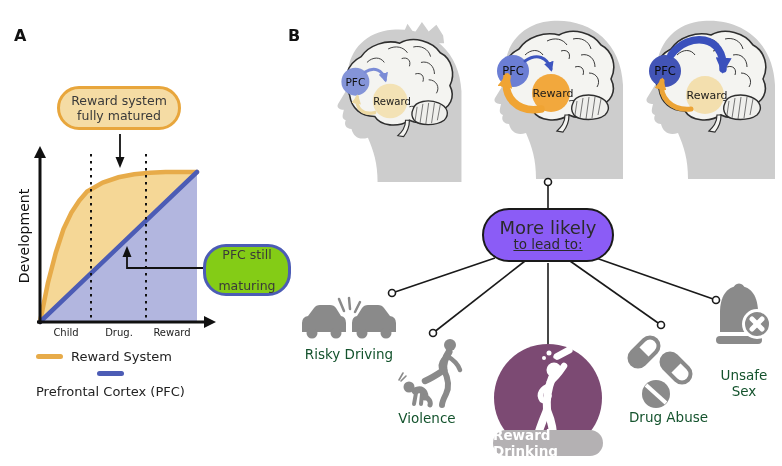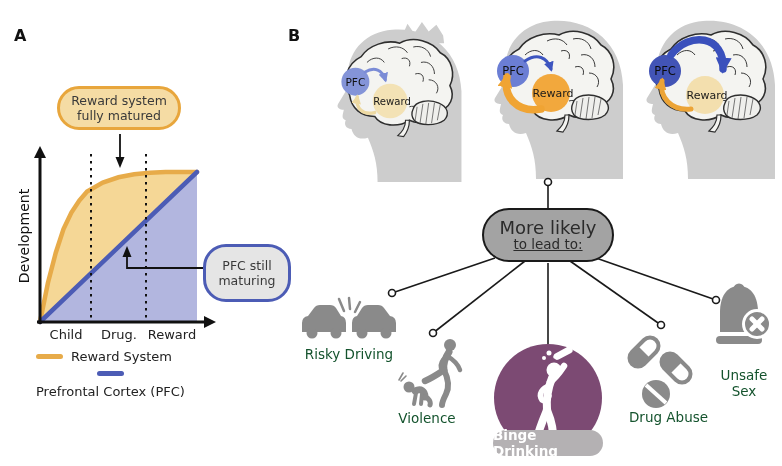--- a/index.html
+++ b/index.html
@@ -14,36 +14,36 @@
   
   .bubble {
     display:flex; flex-direction:column; align-items:center; justify-content:center;
     text-align:center; line-height:1.22; font-size:12.5px; color:#3a3a3a;
   }
   #reward-bubble {
     left:57px; top:86px; width:124px; height:44px;
     background:#F5DCA4; border:3px solid #E8A63C; border-radius:22px;
   }
   #pfc-bubble {
-    left:203px; top:244px; width:88px; height:58px;
-    background:#e5e5e5; border:3px solid #4C5CB5; border-radius:23px;
+    left:203px; top:244px; width:88px; height:52px;
+    background:#84cc16; border:3px solid #4C5CB5; border-radius:23px;justify-content:space-between;
   }
   #ylabel {
     left:-56px; top:228px; width:160px; text-align:center;
     transform:rotate(-90deg); font-size:14px; color:#111;
   }
-  .xtick { top:327px; width:60px; text-align:center; font-size:13px; color:#222; }
+  .xtick { top:327px; width:60px; text-align:center; font-size:10px; color:#222; }
   .legend-row { left:36px; display:flex; align-items:center; gap:8px; }
   .legend-swatch { width:27px; height:5px; border-radius:2.5px; }
   .legend-text { font-size:13px; color:#222; }
 
   
   #morelikely-bubble {
     left:482px; top:208px; width:132px; height:54px;
-    background:#a3a3a3; border:2.5px solid #1a1a1a; border-radius:27px;
+    background:#8b5cf6; border:2.5px solid #1a1a1a; border-radius:27px;
     display:flex; flex-direction:column; align-items:center; justify-content:center;
     line-height:1.1; color:#2b2b2b;
   }
   #morelikely-bubble .l1 { font-size:18px; }
   #morelikely-bubble .l2 { font-size:13.5px;text-decoration:underline; }
   .outcome-label { font-size:13.5px; color:#14532d; text-align:center; }
   #binge-pill {
     left:493px; top:430px; width:110px; height:26px; background:#B4B1B3;
     border-radius:14px; display:flex; align-items:center; justify-content:center;
     color:#fff; font-weight:bold; font-size:13.5px;
@@ -296,21 +296,21 @@
         <circle cx="63" cy="13" r="1.8" fill="#fff"></circle>
       <g stroke="#fff" fill="none" stroke-linecap="round">
         <path d="M60,34 C56,44 54,54 55,66" stroke-width="8"></path>
         <path d="M58,38 C64,34 68,28 72,22" stroke-width="6.5"></path>
         <path d="M58,42 C50,44 46,50 50,56 C53,58 56,56 57,52" stroke-width="5.5"></path>
         <path d="M55,66 C50,78 46,88 44,98" stroke-width="8"></path>
         <path d="M55,66 C60,78 62,88 61,98" stroke-width="8"></path>
       </g>
     </g>
   </svg>
-  <div class="abs" id="binge-pill">Binge Drinking</div>
+  <div class="abs" id="binge-pill">Reward Drinking</div>
 
   <svg class="abs" style="left:618px; top:334px;" width="92" height="80" viewBox="0 0 92 80">
     <g transform="translate(26,18) rotate(-45)">
       <rect x="-17" y="-8.5" width="34" height="17" rx="8.5" fill="#fff" stroke="#8A8A8A" stroke-width="4"></rect>
       <path d="M0,-8.5 H-8.5 A8.5,8.5 0 0 0 -8.5,8.5 H0 Z" fill="#8A8A8A"></path>
     </g>
     <g transform="translate(58,34) rotate(45)">
       <rect x="-17" y="-8.5" width="34" height="17" rx="8.5" fill="#fff" stroke="#8A8A8A" stroke-width="4"></rect>
       <path d="M0,-8.5 H-8.5 A8.5,8.5 0 0 0 -8.5,8.5 H0 Z" fill="#8A8A8A"></path>
     </g>

